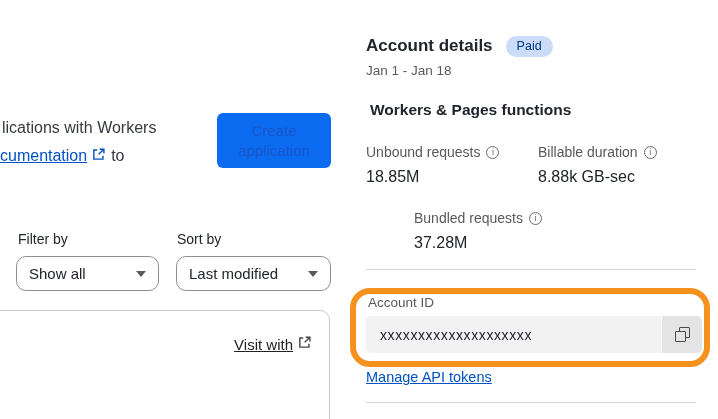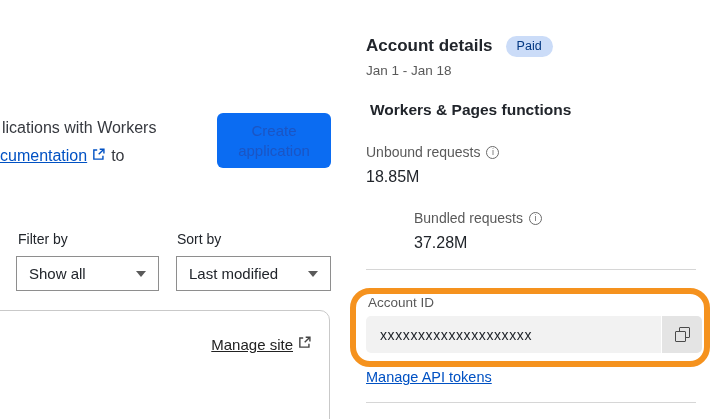--- a/index.html
+++ b/index.html
@@ -23,21 +23,21 @@
     display:flex; align-items:center; justify-content:center; text-align:center; padding:16px 12px;
     cursor:pointer;
   }
 
   .field-label { position:absolute; font-size:14px; color:#21252b; }
   .filter-label { left:18px; top:231px; }
   .sort-label  { left:177px; top:231px; }
 
   .select {
     position:absolute; top:256px; height:35px; background:#fff;
-    border:1px solid #8e8e8e; border-radius:0;
+    border:1px solid #8e8e8e; border-radius:10px;
     display:flex; align-items:center; justify-content:space-between;
     padding:0 12px; font-size:15px; color:#21252b; cursor:pointer;
   }
   .select-filter { left:16px; width:143px; }
   .select-sort   { left:176px; width:155px; }
   .caret {
     width:0; height:0; border-left:5px solid transparent; border-right:5px solid transparent;
     border-top:6px solid #5a5a5a; margin-left:10px;
   }
 
@@ -140,21 +140,21 @@
     <span>Show all</span>
     <span class="caret"></span>
   </div>
   <div class="select select-sort">
     <span>Last modified</span>
     <span class="caret"></span>
   </div>
 
   <div class="project-card">
     <div class="visit-row">
-      <a class="visit-link">Manage site</a>
+      <a class="visit-link">Visit with</a>
       <span class="ext-icon">
         <svg width="13" height="13" viewBox="0 0 12 12">
             <path d="M4.8 1.9H1.7v8.4h8.4V7.2" fill="none" stroke="currentColor" stroke-width="1.3"></path>
             <path d="M7.1 1.1h3.9V5" fill="none" stroke="currentColor" stroke-width="1.3"></path>
             <path d="M10.7 1.3 6.2 5.8" stroke="currentColor" stroke-width="1.3"></path>
           </svg>
       </span>
     </div>
   </div>
 
@@ -169,20 +169,27 @@
     <div class="section-title">Workers &amp; Pages functions</div>
 
     <div class="stat stat-1">
       <div class="stat-label">
         <span>Unbound requests</span>
         <span class="info-icon"></span>
       </div>
       <div class="stat-value">18.85M</div>
     </div>
 
+    <div class="stat stat-2">
+      <div class="stat-label">
+        <span>Billable duration</span>
+        <span class="info-icon"></span>
+      </div>
+      <div class="stat-value">8.88k GB-sec</div>
+    </div>
 
     <div class="stat stat-3">
       <div class="stat-label">
         <span>Bundled requests</span>
         <span class="info-icon"></span>
       </div>
       <div class="stat-value">37.28M</div>
     </div>
 
     <div class="divider divider-1"></div>

